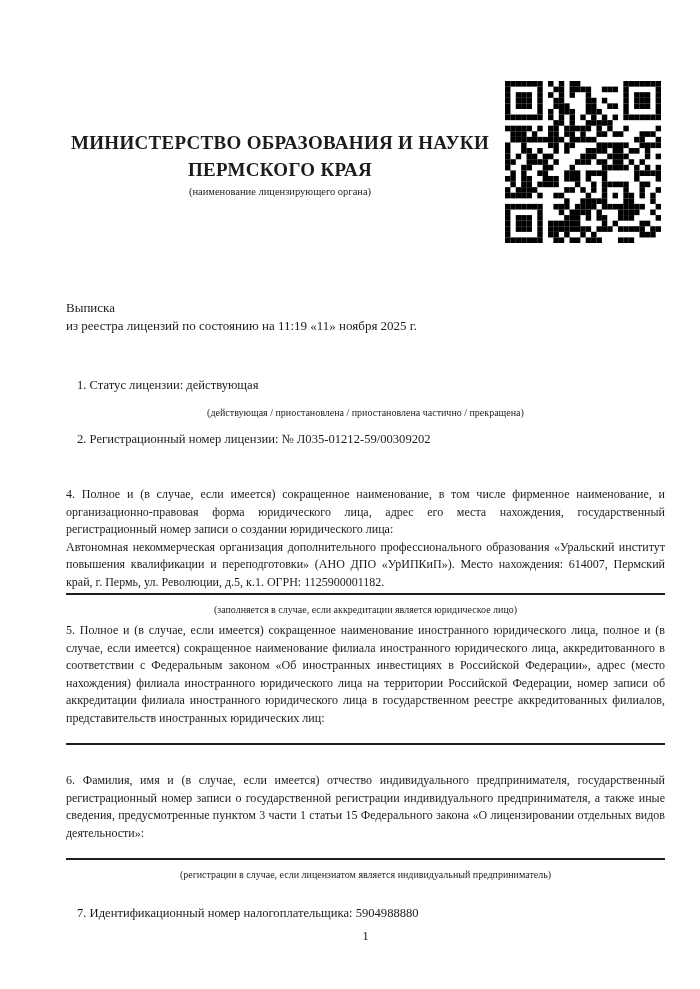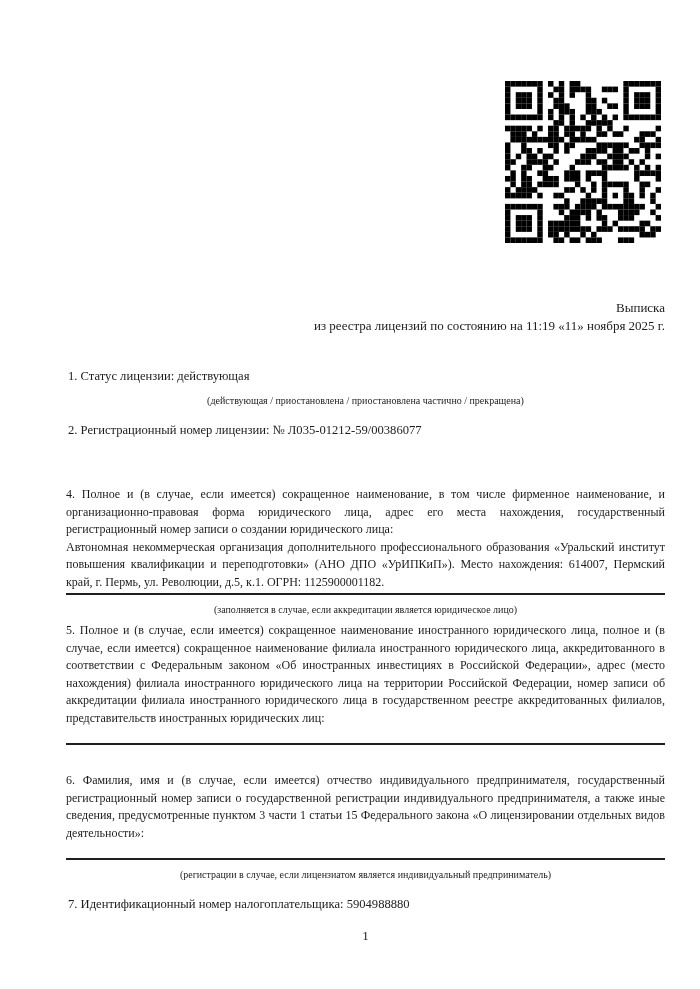--- a/index.html
+++ b/index.html
@@ -5,35 +5,42 @@
   html,body{margin:0;padding:0;background:#ffffff;}
   .page{
     position:relative;width:700px;height:989px;background:#ffffff;
     font-family:"Liberation Serif", serif;color:#1c1c1c;overflow:hidden;
   }
   .ministry{position:absolute;left:60px;top:129px;width:440px;text-align:center;}
   .ministry-name{font-weight:bold;font-size:19px;line-height:27px;letter-spacing:.3px;}
   .ministry-caption{font-size:10.5px;line-height:13px;margin-top:2px;}
   .qr{position:absolute;left:505px;top:81px;width:156px;height:162px;}
   .qr svg{display:block;width:156px;height:162px;}
-  .doc-title{position:absolute;left:66px;top:299px;width:599px;text-align:right;
+  .doc-title{position:absolute;left:66px;top:299px;width:599px;text-align:left;
     font-size:13px;line-height:17.5px;}
   .item{position:absolute;left:66px;width:599px;}
-  .line{margin:2px;font-size:12.6px;line-height:17.5px;}
+  .line{margin:11px;font-size:12.6px;line-height:17.5px;}
   .para{margin:0;font-size:12px;line-height:17.5px;text-align:justify;}
   .small-caption{font-size:10px;line-height:13px;text-align:center;margin-top:8px;}
   .rule{border-top:2px solid #1f1f1f;height:0;}
   .page-number{position:absolute;left:66px;width:599px;top:928px;text-align:center;
     font-size:13px;line-height:16px;}
 </style>
 </head>
 <body>
 
 <div class="page">
 
+  <div class="ministry">
+    <div class="ministry-name">
+      <span>МИНИСТЕРСТВО ОБРАЗОВАНИЯ И НАУКИ</span><br>
+      <span>ПЕРМСКОГО КРАЯ</span>
+    </div>
+    <div class="ministry-caption">(наименование лицензирующего органа)</div>
+  </div>
 
   <div class="qr">
     <svg id="qr-svg" viewBox="0 0 156 156" preserveAspectRatio="none" xmlns="http://www.w3.org/2000/svg">
         <g fill="#000000">
           <rect x="0.00" y="0.00" width="5.43" height="5.43"></rect>
           <rect x="5.38" y="0.00" width="5.43" height="5.43"></rect>
           <rect x="10.76" y="0.00" width="5.43" height="5.43"></rect>
           <rect x="16.14" y="0.00" width="5.43" height="5.43"></rect>
           <rect x="21.52" y="0.00" width="5.43" height="5.43"></rect>
           <rect x="26.90" y="0.00" width="5.43" height="5.43"></rect>
@@ -482,21 +489,21 @@
     <div>Выписка</div>
     <div>из реестра лицензий по состоянию на 11:19 «11» ноября 2025 г.</div>
   </div>
 
   <section class="item" style="top:366px">
     <p class="line">1. Статус лицензии: действующая</p>
     <div class="small-caption">(действующая / приостановлена / приостановлена частично / прекращена)</div>
   </section>
 
   <section class="item" style="top:420px">
-    <p class="line">2. Регистрационный номер лицензии: № Л035-01212-59/00386077</p>
+    <p class="line">2. Регистрационный номер лицензии: № Л035-01212-59/00309202</p>
   </section>
 
 
   <section class="item" style="top:486px">
     <p class="para">4. Полное и (в случае, если имеется) сокращенное наименование, в том числе фирменное наименование, и организационно-правовая форма юридического лица, адрес его места нахождения, государственный регистрационный номер записи о создании юридического лица:</p>
     <p class="para">Автономная некоммерческая организация дополнительного профессионального образования «Уральский институт повышения квалификации и переподготовки» (АНО ДПО «УрИПКиП»). Место нахождения: 614007, Пермский край, г. Пермь, ул. Революции, д.5, к.1. ОГРН: 1125900001182.</p>
     <div class="rule" style="margin-top:2px"></div>
     <div class="small-caption">(заполняется в случае, если аккредитации является юридическое лицо)</div>
   </section>
 

